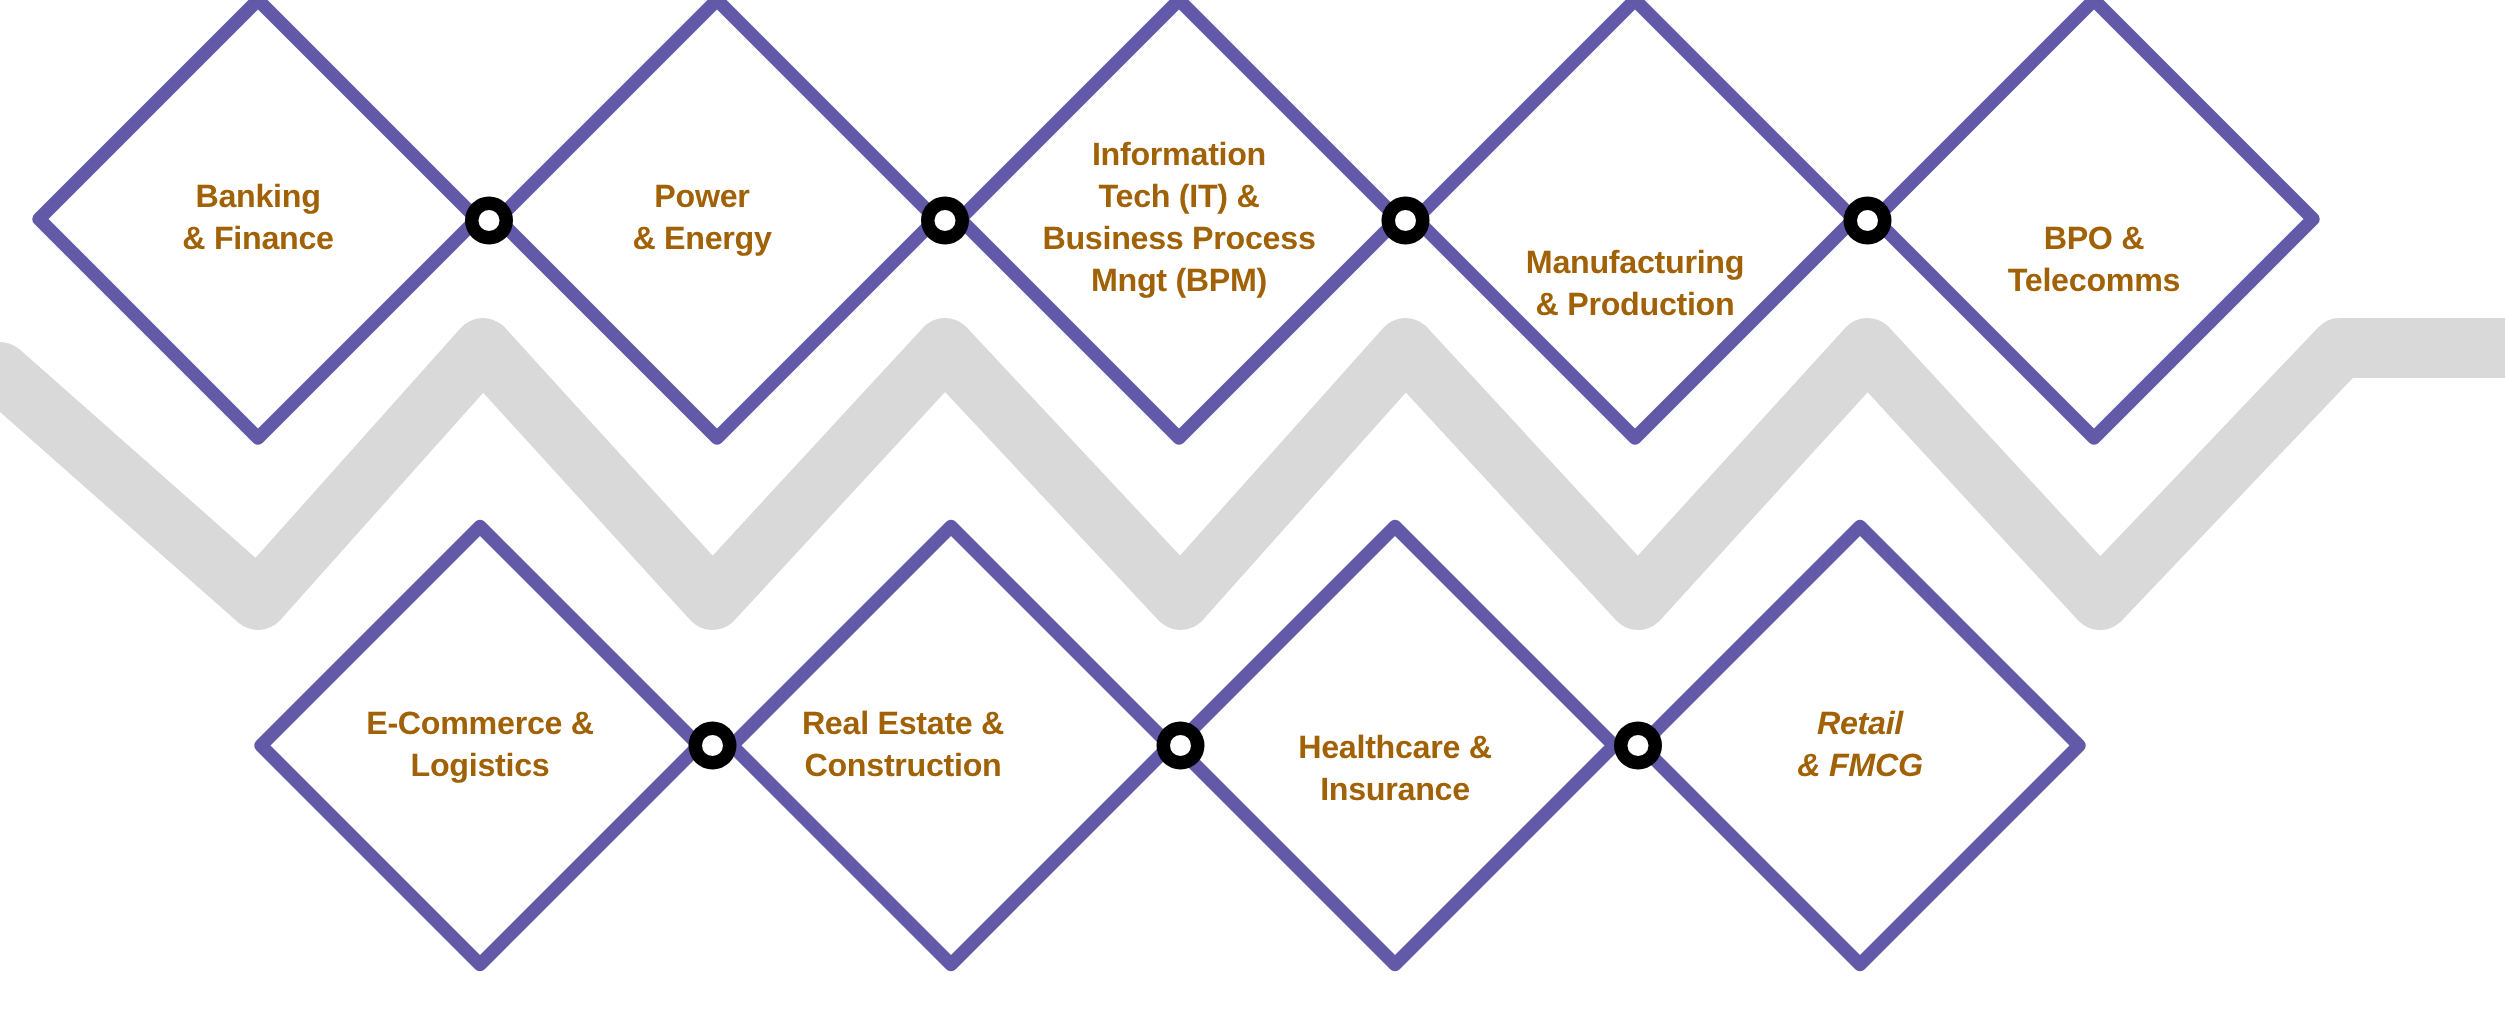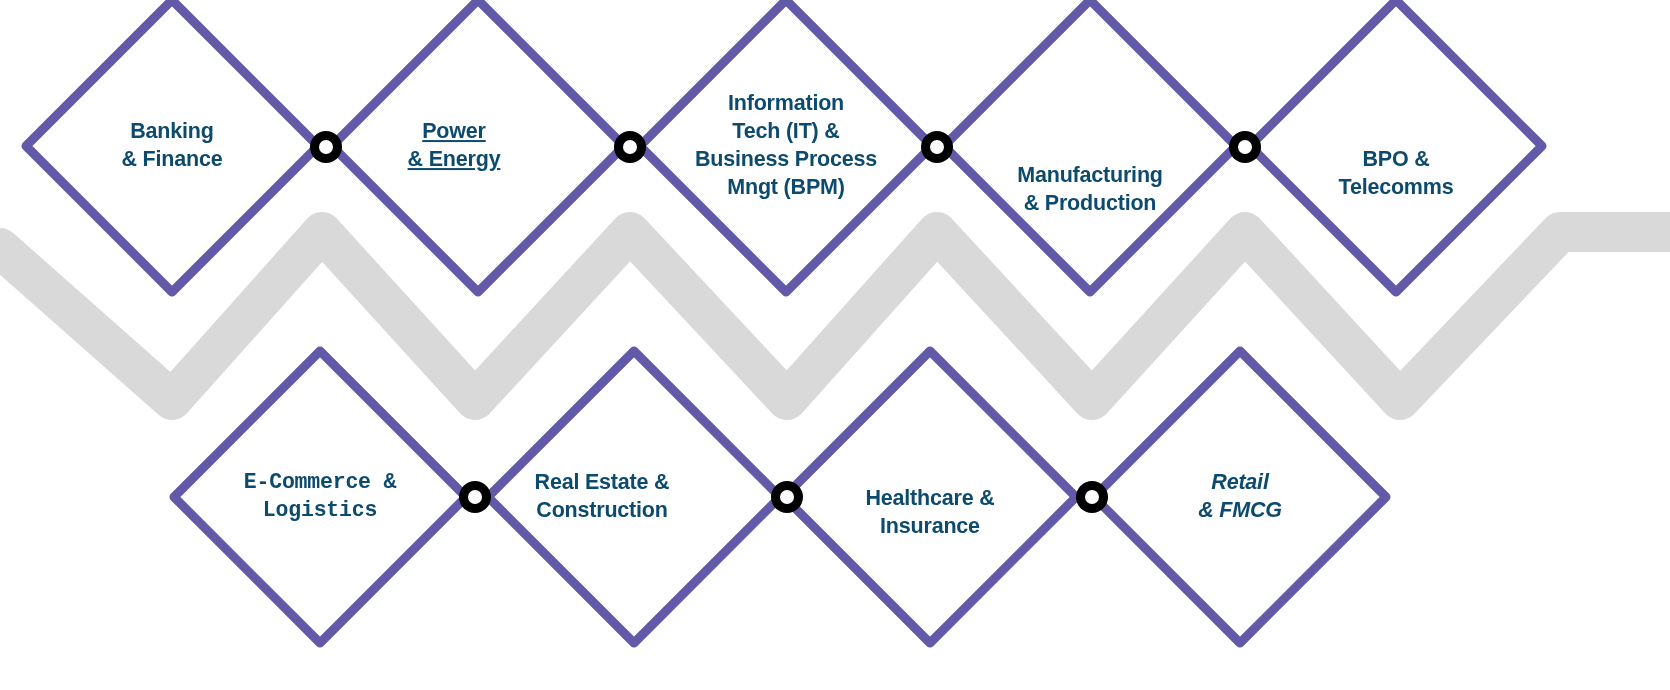--- a/index.html
+++ b/index.html
@@ -8,21 +8,21 @@
     background:#ffffff;
     font-family:"Liberation Sans", sans-serif;
     overflow:hidden;
   }
   #stage{position:relative;width:1670px;height:690px;}
   #stage svg{position:absolute;left:0;top:0;width:1670px;height:690px;}
   .lbl{
     position:absolute;
     text-align:center;
     font-weight:bold;
-    color:#0c4a6e;
+    color:#a16207;
     line-height:1.30;
     letter-spacing:-0.2px;
     white-space:pre-line;
     transform:translate(-50%,-50%);
     pointer-events:none;
   }
   .lbl.s20{font-size:21.5px;}
 </style>
 </head>
 <body>
@@ -70,31 +70,31 @@
         </g>
         <g>
           <circle cx="1092" cy="497" r="16" fill="#000000"></circle>
           <circle cx="1092" cy="497" r="7" fill="#ffffff"></circle>
         </g>
       </g>
   </svg>
   <div id="label-layer">
       <div class="lbl s20" style="left: 172px; top: 146px; width: 251.12px; text-align: center;">Banking
 &amp; Finance</div>
-      <div class="lbl s20" style="left: 454px; top: 146px; width: 251.12px; text-decoration: underline;">Power
+      <div class="lbl s20" style="left: 468px; top: 146px; width: 251.12px;">Power
 &amp; Energy</div>
       <div class="lbl s20" style="left: 786px; top: 146px; width: 251.12px;">Information
 Tech (IT) &amp;
 Business Process
 Mngt (BPM)</div>
       <div class="lbl s20" style="left: 1090px; top: 146px; width: 251.12px; margin-top: 44px;">Manufacturing
 &amp;  Production</div>
       <div class="lbl s20" style="left: 1396px; top: 146px; width: 251.12px; margin-top: 28px;">BPO &amp;
 Telecomms</div>
-      <div class="lbl s20" style="left: 320px; top: 497px; width: 251.12px; font-family: Liberation Mono, monospace;">E-Commerce &amp;
+      <div class="lbl s20" style="left: 320px; top: 497px; width: 251.12px;">E-Commerce &amp;
 Logistics</div>
       <div class="lbl s20" style="left: 602px; top: 497px; width: 251.12px;">Real Estate &amp;
 Construction</div>
       <div class="lbl s20" style="left: 930px; top: 513px; width: 251.12px;">Healthcare &amp;
 Insurance</div>
       <div class="lbl s20" style="left: 1240px; top: 497px; width: 251.12px; font-style: italic;">Retail
 &amp; FMCG</div>
     </div>
 </div>
 

